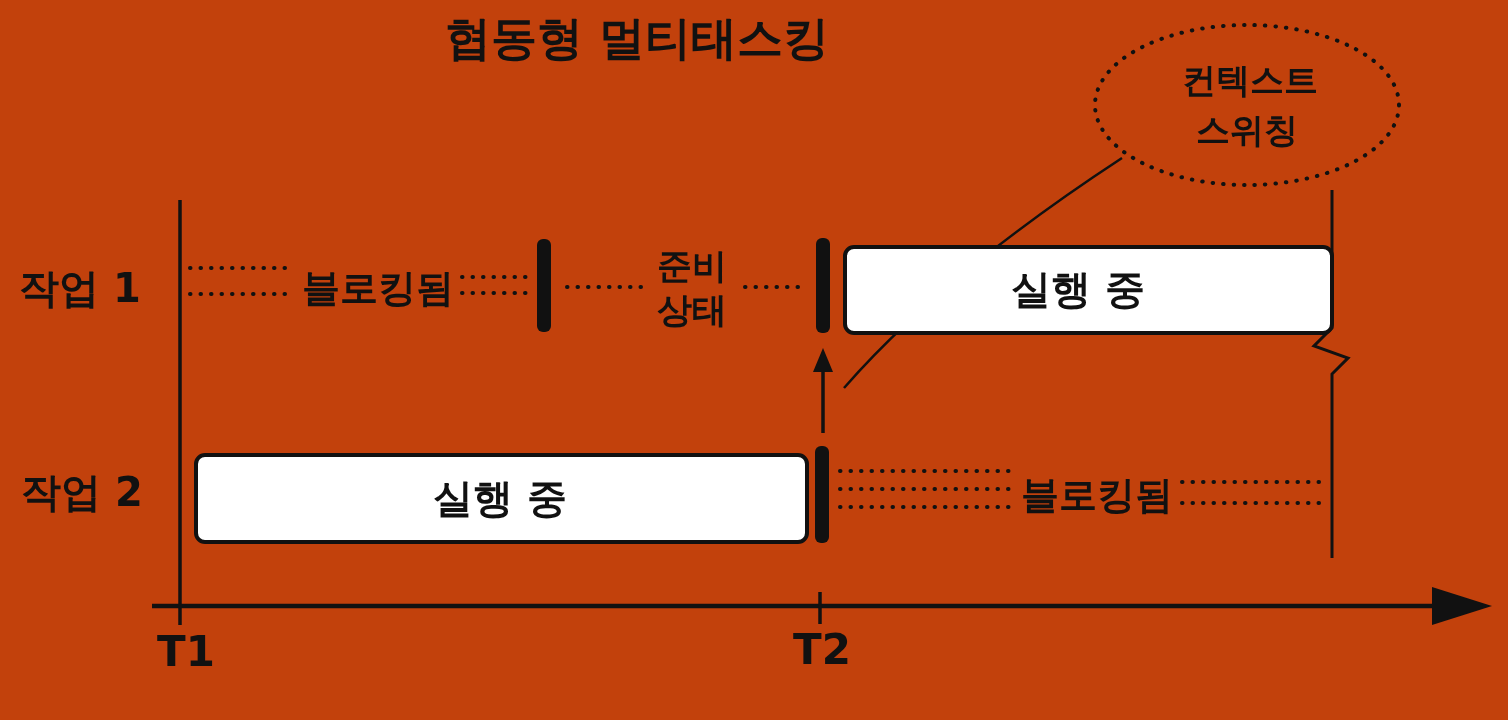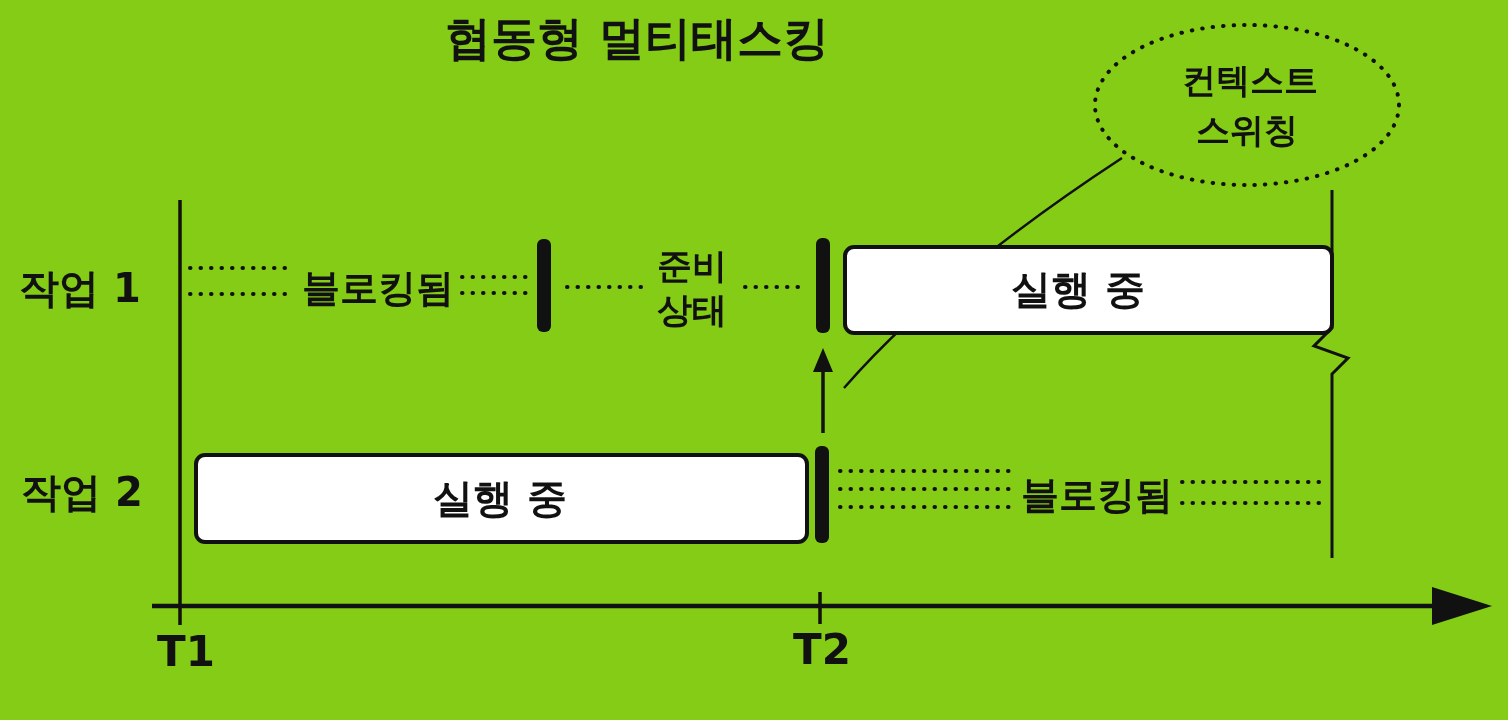--- a/index.html
+++ b/index.html
@@ -5,21 +5,21 @@
   html, body {
     margin: 0;
     padding: 0;
     background: #ffffff;
     font-family: "DejaVu Sans", "Liberation Sans", sans-serif;
   }
   .canvas {
     position: relative;
     width: 1508px;
     height: 720px;
-    background: #84cc16;
+    background: #c2410c;
     overflow: hidden;
   }
   svg { display: block; }
   text {
     fill: #111111;
     font-family: "DejaVu Sans", "Liberation Sans", sans-serif;
   }
   .title-text   { font-size: 46px; font-weight: 700; }
   .row-label    { font-size: 40px; font-weight: 600; }
   .state-label  { font-size: 38px; font-weight: 600; }

